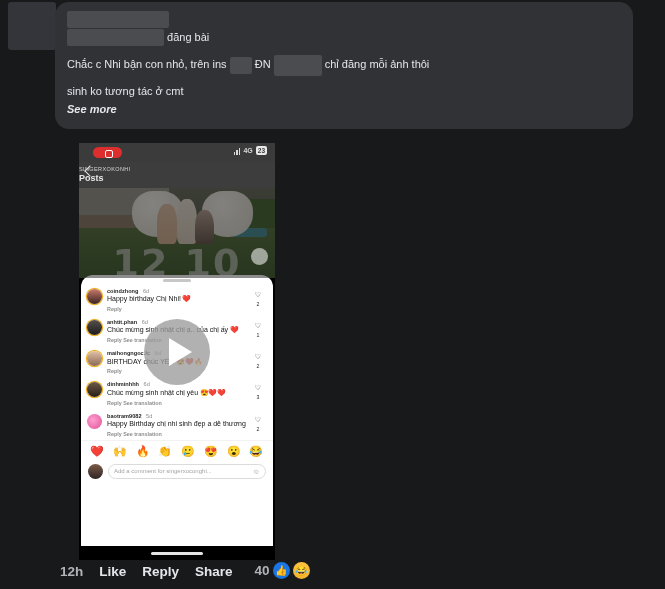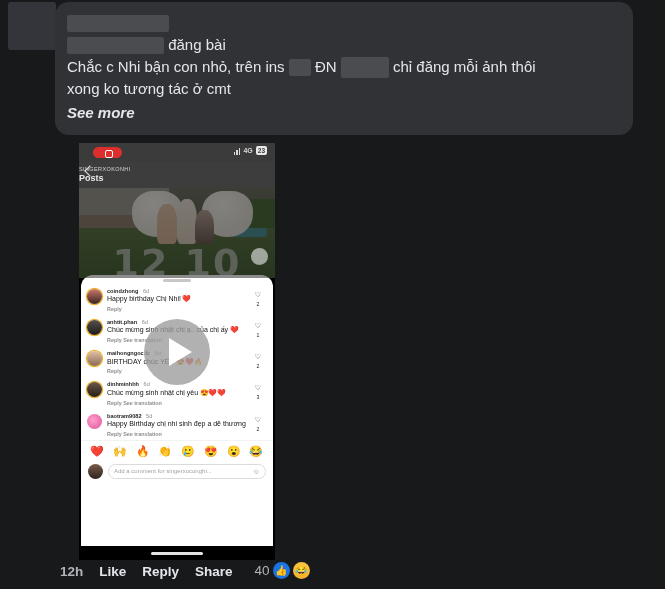--- a/index.html
+++ b/index.html
@@ -32,37 +32,37 @@
 
   .fb-bubble {
     position: absolute;
     left: 55px;
     top: 2px;
     width: 578px;
     padding: 9px 12px 12px 12px;
     background: #303235;
     border-radius: 14px;
     color: #e4e6eb;
-    font-size: 15px;
+    font-size: 11px;
     line-height: 1.43;
   }
 
   .redact {
     display: inline-block;
     background: #4a4c50;
     border-radius: 2px;
     vertical-align: middle;
   }
   .redact.r-name   { width: 102px; height: 17px; }
   .redact.r-poster { width: 97px;  height: 17px; position: relative; top: -1px; }
   .redact.r-ins1   { width: 22px;  height: 17px; }
   .redact.r-ins2   { width: 48px;  height: 21px; }
 
   .line-poster { margin-top: 2px; white-space: nowrap; }
-  .post-line   { white-space: nowrap; }
+  .post-line   { white-space: nowrap; margin-top: 8px; }
   .see-more {
     margin-top: 2px;
     font-weight: bold;
     color: #e4e6eb;
     cursor: pointer;
     display: inline-block;
     font-style: italic;
   }
 
   
@@ -415,21 +415,21 @@
     font-weight: bold;
   }
   .action-bar .t-time { color: #b0b3b8; font-weight: bold; }
   .action-bar .act { color: #e4e6eb; cursor: pointer; }
   .reaction-wrap {
     display: flex;
     align-items: center;
     gap: 3px;
     margin-left: 6px;
   }
-  .rx-count { color: #b0b3b8; font-weight: normal; font-size: 13.5px; }
+  .rx-count { color: #b0b3b8; font-weight: bold; font-size: 13.5px; }
   .rx {
     width: 17px; height: 17px;
     border-radius: 50%;
     display: inline-block;
     position: relative;
     font-size: 10px;
     line-height: 17px;
     text-align: center;
   }
   .rx-like { background: #1b74e4; color: #fff; }
@@ -450,21 +450,21 @@
       <span class="redact r-poster"></span>
       <span>đăng bài</span>
     </div>
     <div class="post-line">
       <span>Chắc c Nhi bận con nhỏ, trên ins</span>
       <span class="redact r-ins1"></span>
       <span>ĐN</span>
       <span class="redact r-ins2"></span>
       <span>chỉ đăng mỗi ảnh thôi</span>
     </div>
-    <div class="post-line">xong ko tương tác ở cmt</div>
+    <div class="post-line">sinh ko tương tác ở cmt</div>
     <div class="see-more">See more</div>
   </div>
 
   <div class="media">
 
     <div class="phone-status">
       <div class="rec-pill"></div>
       <div class="status-right">
         <span class="bars">
             <i></i>

